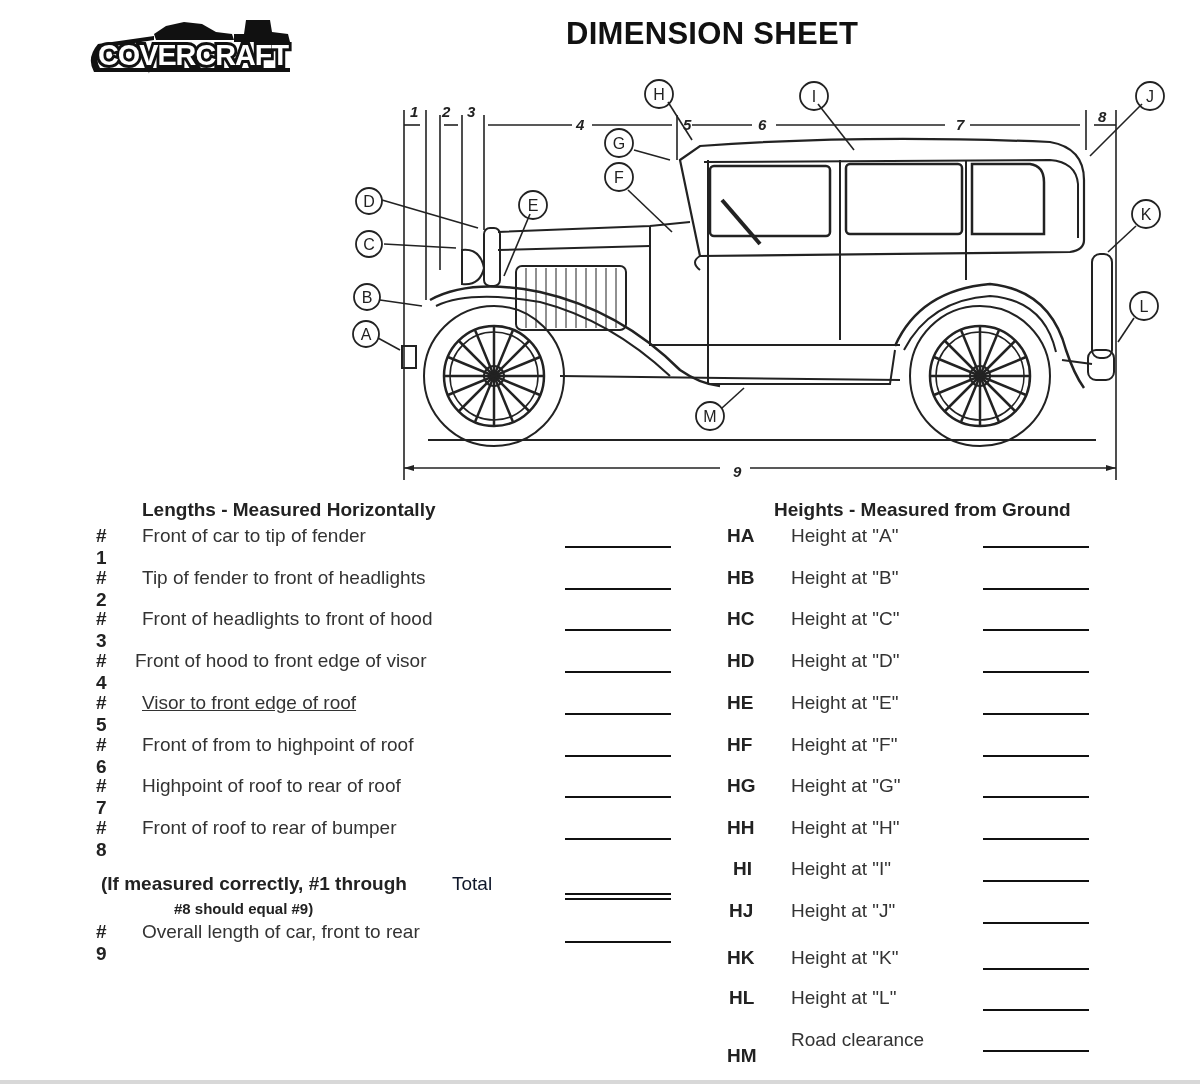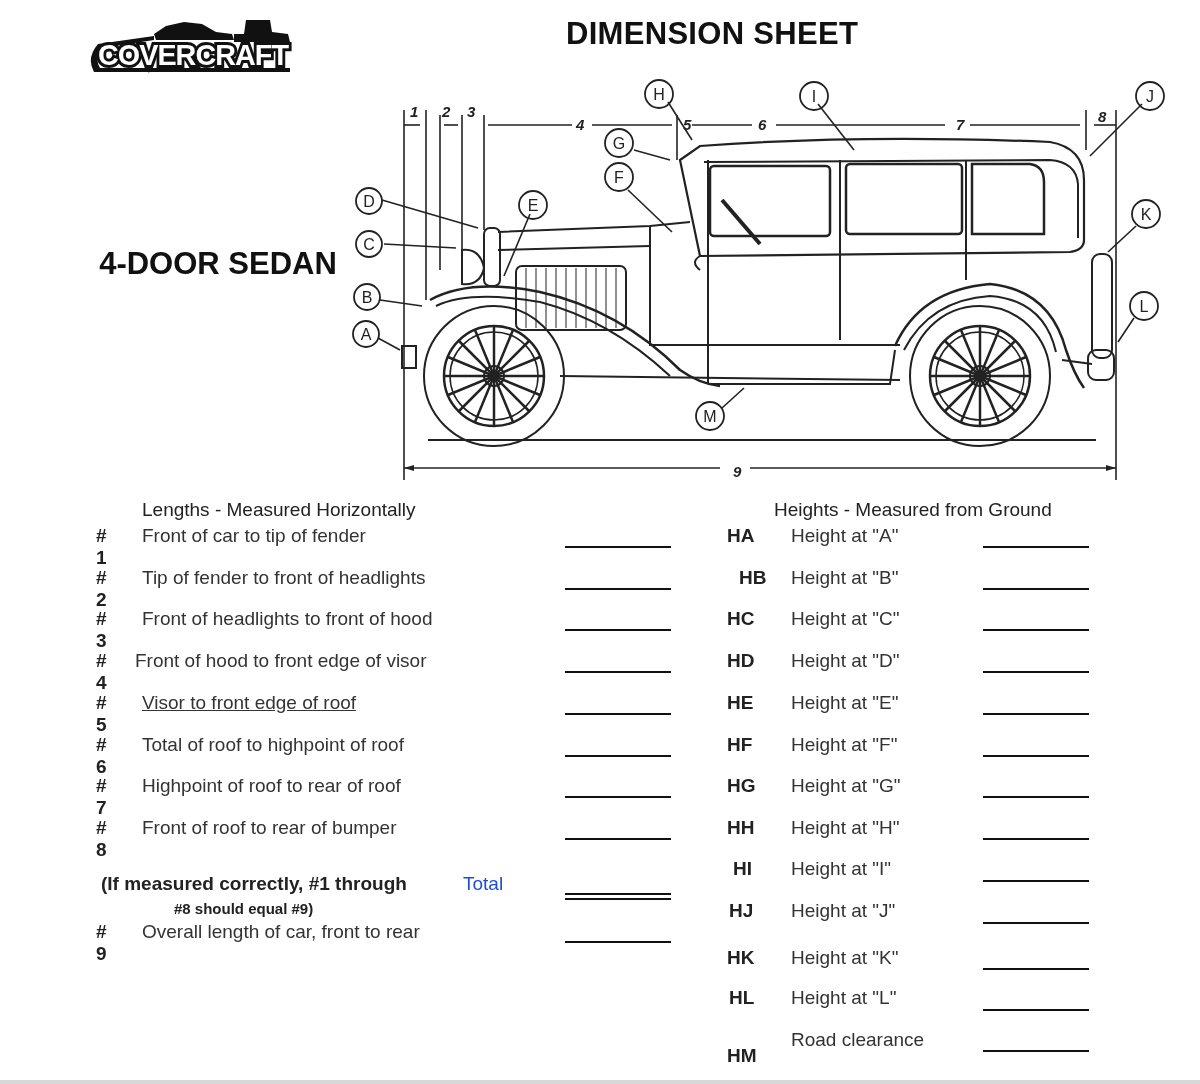--- a/index.html
+++ b/index.html
@@ -2,21 +2,21 @@
 <html><head>
 <meta charset="utf-8">
 <style>
   html, body { margin:0; padding:0; background:#ffffff; }
   body { width:1200px; height:1084px; position:relative; overflow:hidden; font-family:"Liberation Sans", sans-serif; color:#111; }
   .abs { position:absolute; }
   .logo { left:84px; top:14px; width:214px; height:62px; }
   .title { left:566px; top:16px; font-size:31px; font-weight:bold; letter-spacing:0.3px; color:#111; }
   .model { left:88px; top:244px; width:260px; text-align:center; font-size:31px; font-weight:bold; line-height:40px; color:#111; }
   .diagram { left:340px; top:70px; width:840px; height:420px; }
-  .section-title { font-size:19px; font-weight:normal; color:#222; }
+  .section-title { font-size:19px; font-weight:bold; color:#222; }
   .len-title { left:142px; top:499px; }
   .hgt-title { left:774px; top:499px; }
   .row { position:absolute; height:24px; font-size:19px; color:#333; }
   .row .num { position:absolute; font-weight:bold; color:#222; }
   .row .label { position:absolute; white-space:nowrap; }
   .blank { position:absolute; border-bottom:2.5px solid #111; width:106px; height:0; }
   .blank.double { border-bottom:none; border-top:2.5px solid #111; height:3px; }
   .blank.double::after { content:""; position:absolute; left:0; right:0; top:3px; border-top:2.5px solid #111; }
   .bottom-bar { left:0; top:1080px; width:1200px; height:4px; background:#d8d8d8; }
 </style>
@@ -30,21 +30,20 @@
     <path d="M150 20 L160 20 L162 6 L186 6 L188 18 L204 20 L206 28 L150 28 Z" fill="#111"></path>
 
     <path d="M10 58 Q2 44 14 30 L70 22 L70 26 L18 34 Q10 44 16 54 L206 54 L206 58 Z" fill="#111"></path>
     <text x="14" y="51" font-family="Liberation Sans, sans-serif" font-weight="bold" font-size="30" fill="#fff" stroke="#111" stroke-width="6" paint-order="stroke" letter-spacing="-1" textLength="190" lengthAdjust="spacingAndGlyphs">COVERCRAFT</text>
   </svg>
 </div>
 
 <div class="abs title">DIMENSION SHEET</div>
 
 <div class="abs model">
-  <div>4-DOOR SEDAN</div>
 </div>
 
 <div class="abs diagram">
   <svg width="840" height="420" viewBox="340 70 840 420" fill="none" stroke="#222" stroke-width="2" font-family="Liberation Sans, sans-serif">
 
     <g stroke-width="1.6">
       <line x1="404" y1="110" x2="404" y2="480"></line>
       <line x1="426" y1="110" x2="426" y2="300"></line>
       <line x1="440" y1="115" x2="440" y2="270"></line>
       <line x1="462" y1="115" x2="462" y2="250"></line>
@@ -244,57 +243,57 @@
 <div class="blank" style="left:565px; top:671px;"></div>
 
 <div class="row" style="left:96px; top:692px;">
   <span class="num" style="left:0;"># 5</span>
   <span class="label" style="left:46px;text-decoration:underline;">Visor to front edge of roof</span>
 </div>
 <div class="blank" style="left:565px; top:713px;"></div>
 
 <div class="row" style="left:96px; top:734px;">
   <span class="num" style="left:0;"># 6</span>
-  <span class="label" style="left:46px;">Total of roof to highpoint of roof</span>
+  <span class="label" style="left:46px;">Front of from to highpoint of roof</span>
 </div>
 <div class="blank" style="left:565px; top:755px;"></div>
 
 <div class="row" style="left:96px; top:775px;">
   <span class="num" style="left:0;"># 7</span>
   <span class="label" style="left:46px;">Highpoint of roof to rear of roof</span>
 </div>
 <div class="blank" style="left:565px; top:796px;"></div>
 
 <div class="row" style="left:96px; top:817px;">
   <span class="num" style="left:0;"># 8</span>
   <span class="label" style="left:46px;">Front of roof to rear of bumper</span>
 </div>
 <div class="blank" style="left:565px; top:838px;"></div>
 
 <div class="abs" style="left:101px; top:873px; font-size:19px; font-weight:bold; color:#222; white-space:nowrap;">(If measured correctly, #1 through</div>
-<div class="abs" style="left:463px; top:873px; font-size:19px; color:#1d4ed8;">Total</div>
+<div class="abs" style="left:452px; top:873px; font-size:19px; color:#0f172a;">Total</div>
 <div class="blank double" style="left:565px; top:893px;"></div>
 <div class="abs" style="left:174px; top:900px; font-size:15px; font-weight:bold; color:#222; white-space:nowrap;">#8 should equal #9)</div>
 
 <div class="row" style="left:96px; top:921px;">
   <span class="num" style="left:0;"># 9</span>
   <span class="label" style="left:46px;">Overall length of car, front to rear</span>
 </div>
 <div class="blank" style="left:565px; top:941px;"></div>
 
 <div class="abs section-title hgt-title">Heights - Measured from Ground</div>
 
 <div class="row" style="left:727px; top:525px;">
   <span class="num" style="left:0;">HA</span>
   <span class="label" style="left:64px;">Height at "A"</span>
 </div>
 <div class="blank" style="left:983px; top:546px;"></div>
 
 <div class="row" style="left:727px; top:567px;">
-  <span class="num" style="left:12px;">HB</span>
+  <span class="num" style="left:0;">HB</span>
   <span class="label" style="left:64px;">Height at "B"</span>
 </div>
 <div class="blank" style="left:983px; top:588px;"></div>
 
 <div class="row" style="left:727px; top:608px;">
   <span class="num" style="left:0;">HC</span>
   <span class="label" style="left:64px;">Height at "C"</span>
 </div>
 <div class="blank" style="left:983px; top:629px;"></div>
 

